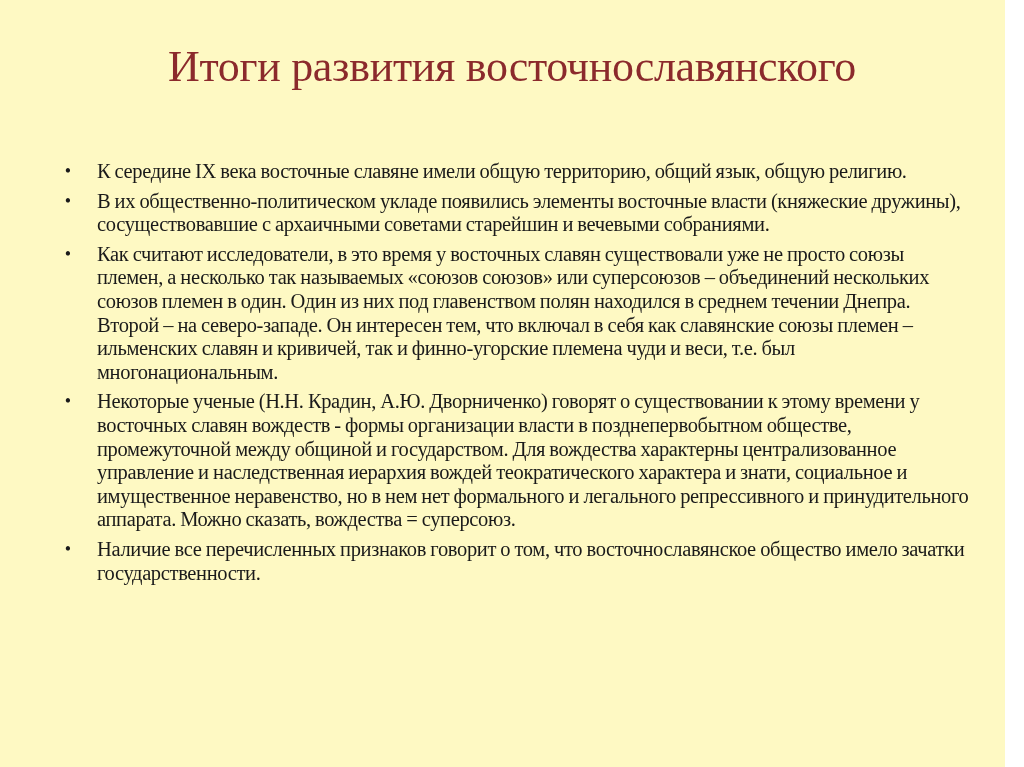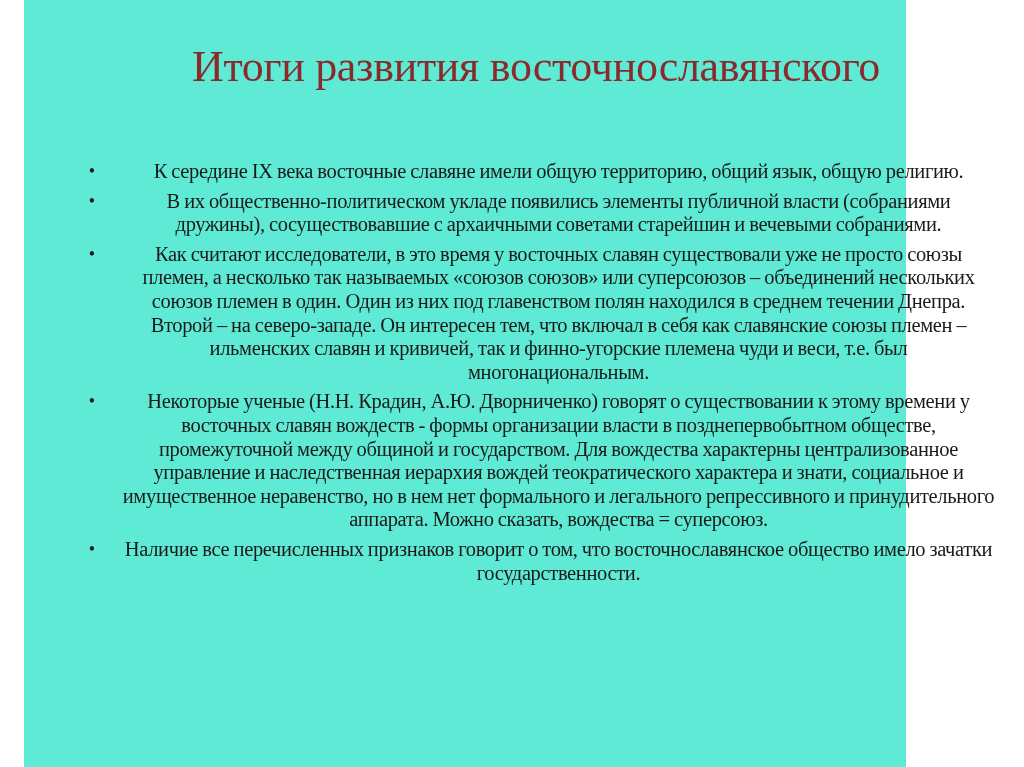--- a/index.html
+++ b/index.html
@@ -10,24 +10,23 @@
     body {
       width: 1024px;
       height: 767px;
       overflow: hidden;
       position: relative;
       font-family: "Liberation Serif", "DejaVu Serif", serif;
     }
     .slide {
       position: absolute;
       left: 0; top: 0;
-      width: 882px;
+      width: 1005px;
       height: 767px;
-      background: #5eead4;
-      margin-left: 24px;
+      background: #fef9c3;
     }
     .title {
       position: absolute;
       left: 60px;
       top: 40px;
       width: 904px;
       text-align: center;
       color: #8b2a2c;
       font-size: 44px;
       line-height: 54px;
@@ -58,39 +57,38 @@
       left: 0;
       top: 0;
       width: 12px;
       text-align: center;
       font-size: 18px;
     }
     .bullet-text {
       display: block;
       letter-spacing: -0.35px;
       word-spacing: -0.5px;
-      text-align: center;
     }
   </style>
 </head>
 <body>
 
 <div class="slide">
   <h1 class="title">
     <span>Итоги развития восточнославянского</span>
   </h1>
 
   <ul class="bullets">
     <li class="bullet-item">
       <span class="bullet-dot">•</span>
       <span class="bullet-text">К середине IX века восточные славяне имели общую территорию, общий язык, общую религию.</span>
     </li>
     <li class="bullet-item">
       <span class="bullet-dot">•</span>
-      <span class="bullet-text">В их общественно-политическом укладе появились элементы публичной власти (собраниями дружины), сосуществовавшие с архаичными советами старейшин и вечевыми собраниями.</span>
+      <span class="bullet-text">В их общественно-политическом укладе появились элементы восточные власти (княжеские дружины), сосуществовавшие с архаичными советами старейшин и вечевыми собраниями.</span>
     </li>
     <li class="bullet-item">
       <span class="bullet-dot">•</span>
       <span class="bullet-text">Как считают исследователи, в это время у восточных славян существовали уже не просто союзы племен, а несколько так называемых «союзов союзов» или суперсоюзов – объединений нескольких союзов племен в один. Один из них под главенством полян находился в среднем течении Днепра. Второй – на северо-западе. Он интересен тем, что включал в себя как славянские союзы племен – ильменских славян и кривичей, так и финно-угорские племена чуди и веси, т.е. был многонациональным.</span>
     </li>
     <li class="bullet-item">
       <span class="bullet-dot">•</span>
       <span class="bullet-text">Некоторые ученые (Н.Н. Крадин, А.Ю. Дворниченко) говорят о существовании к этому времени у восточных славян вождеств - формы организации власти в позднепервобытном обществе, промежуточной между общиной и государством. Для вождества характерны централизованное управление и наследственная иерархия вождей теократического характера и знати, социальное и имущественное неравенство, но в нем нет формального и легального репрессивного и принудительного аппарата. Можно сказать, вождества = суперсоюз.</span>
     </li>
     <li class="bullet-item">

